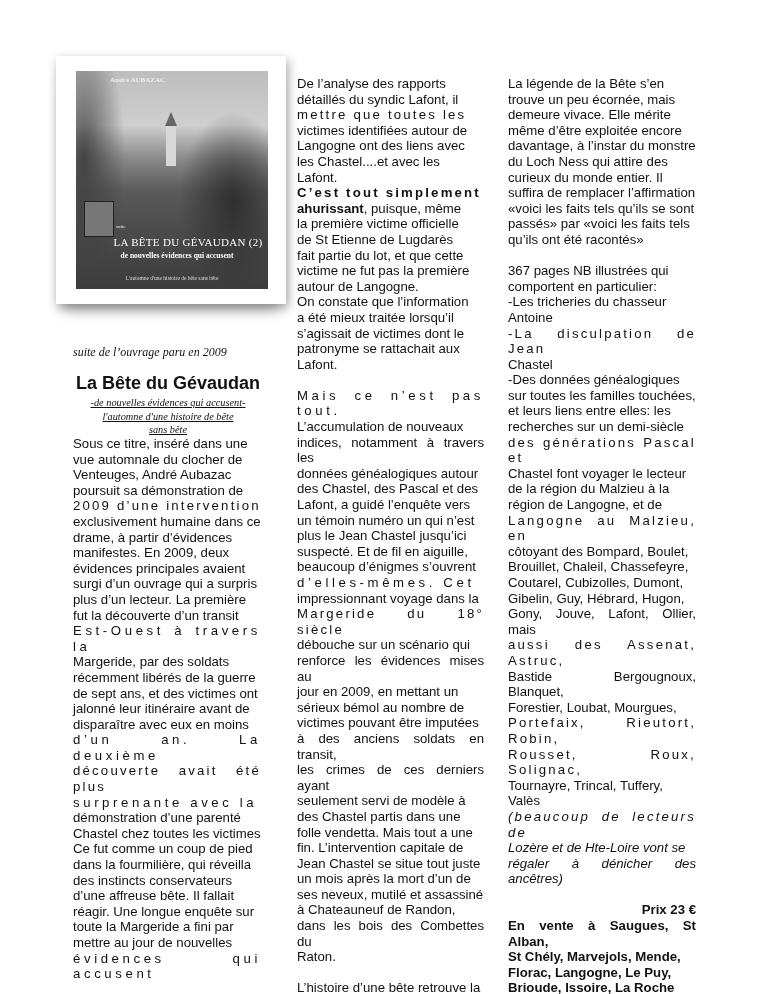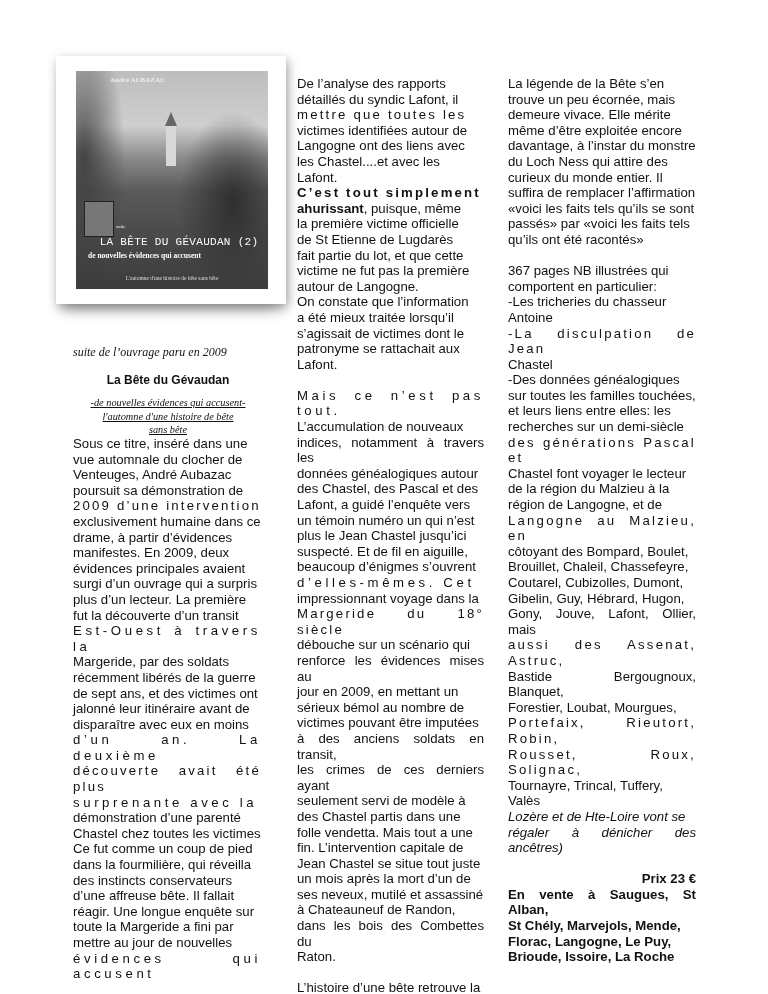--- a/index.html
+++ b/index.html
@@ -20,26 +20,26 @@
       background: linear-gradient(180deg, #bdbdbd 0%, #cfcfcf 25%, #8a8a8a 40%, #5a5a5a 55%, #4a4a4a 75%, #3c3c3c 100%); }
     .cover-photo .tree-l { position:absolute; left:-10px; top:0; width:60px; height:220px;
       background: radial-gradient(ellipse at 30% 40%, rgba(60,60,60,0.9), rgba(60,60,60,0) 70%); }
     .cover-photo .tree-r { position:absolute; right:-20px; top:40px; width:110px; height:180px;
       background: radial-gradient(ellipse at 50% 50%, rgba(40,40,40,0.85), rgba(40,40,40,0) 70%); }
     .steeple { position:absolute; left:90px; top:55px; width:10px; height:40px; background:#d8d8d8; }
     .steeple:before { content:""; position:absolute; left:-1px; top:-14px; border-left:6px solid transparent; border-right:6px solid transparent; border-bottom:14px solid #666; }
     .inset-thumb { position:absolute; left:8px; top:130px; width:28px; height:34px; background:#777; border:1px solid #222; }
     .cover-author { position:absolute; left:34px; top:5px; font-family:Liberation Serif, serif; font-size:7px; color:#eee; font-weight:bold; }
     .cover-suite { position:absolute; left:40px; top:153px; font-family:"Liberation Serif", serif; font-size:5px; color:#eee; }
-    .cover-title { position:absolute; left:7px; width:192px; top:165px; text-align:center; font-family:Liberation Mono, monospace; font-size:11px; color:#fff; letter-spacing:0.3px; }
-    .cover-sub { position:absolute; left:12px; width:202px; top:180px; font-family:"Liberation Serif", serif; font-size:7.5px; color:#fff; font-weight:bold; }
+    .cover-title { position:absolute; left:16px; width:192px; top:165px; text-align:center; font-family:Liberation Serif, serif; font-size:11px; color:#fff; letter-spacing:0.3px; }
+    .cover-sub { position:absolute; left:0; width:202px; top:180px; text-align:center; font-family:"Liberation Serif", serif; font-size:7.5px; color:#fff; font-weight:bold; }
     .cover-tag { position:absolute; left:0; width:192px; top:204px; text-align:center; font-family:"Liberation Serif", serif; font-size:5.5px; color:#ddd; }
 
     .caption { position:absolute; left:73px; top:345px; width:190px; font-family:Liberation Serif, serif; font-style:italic; font-size:12px; }
-    .title { position:absolute; left:73px; top:373px; width:190px; text-align:center; font-size:12px; font-weight:bold; }
+    .title { position:absolute; left:73px; top:373px; width:190px; text-align:center; font-size:18px; font-weight:bold; }
     .subtitle { position:absolute; left:73px; top:396px; width:190px; text-align:center; font-family:"Liberation Serif", serif; font-style:italic; font-size:10.3px; line-height:13.6px;text-decoration:underline; }
     .col1 { top:436px; }
     .right { text-align:right; }
     .it { font-style:italic; }
     .b { font-weight:bold; }
   </style>
 </head>
 <body>
 
 <div class="cover-frame">
@@ -203,20 +203,21 @@
       <div>Gony, Jouve, Lafont, Ollier, mais</div>
       <div class="spread">aussi des Assenat, Astruc,</div>
       <div>Bastide Bergougnoux, Blanquet,</div>
       <div>Forestier, Loubat, Mourgues,</div>
       <div class="spread">Portefaix, Rieutort, Robin,</div>
       <div class="spread">Rousset, Roux, Solignac,</div>
       <div>Tournayre, Trincal, Tuffery,</div>
       <div>Valès</div>
     </div>
   <div id="c3it" class="it">
+      <div class="spread">(beaucoup de lecteurs de</div>
       <div>Lozère et de Hte-Loire vont se</div>
       <div>régaler à dénicher des ancêtres)</div>
     </div>
   <div class="gap"></div>
   <div class="right b">Prix 23 €</div>
   <div id="c3sale" class="b">
       <div>En vente à Saugues, St Alban,</div>
       <div>St Chély, Marvejols, Mende,</div>
       <div>Florac, Langogne, Le Puy,</div>
       <div>Brioude, Issoire, La Roche</div>

